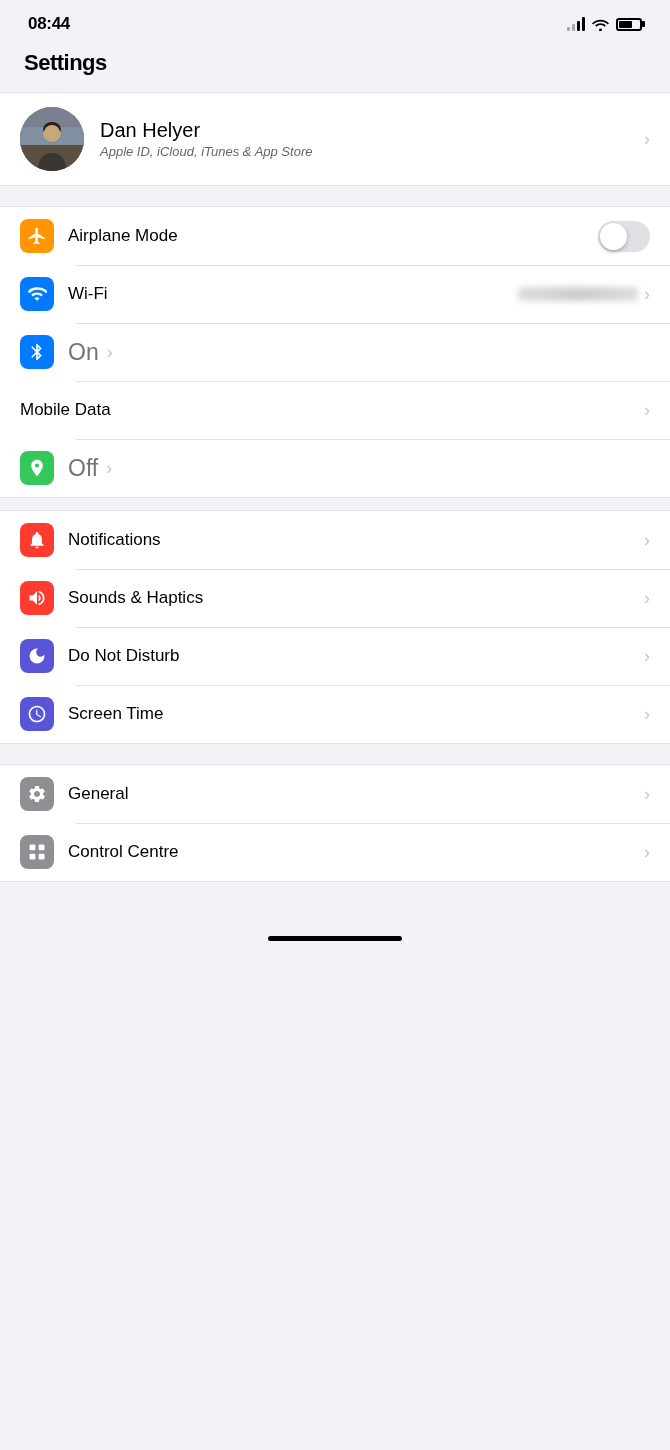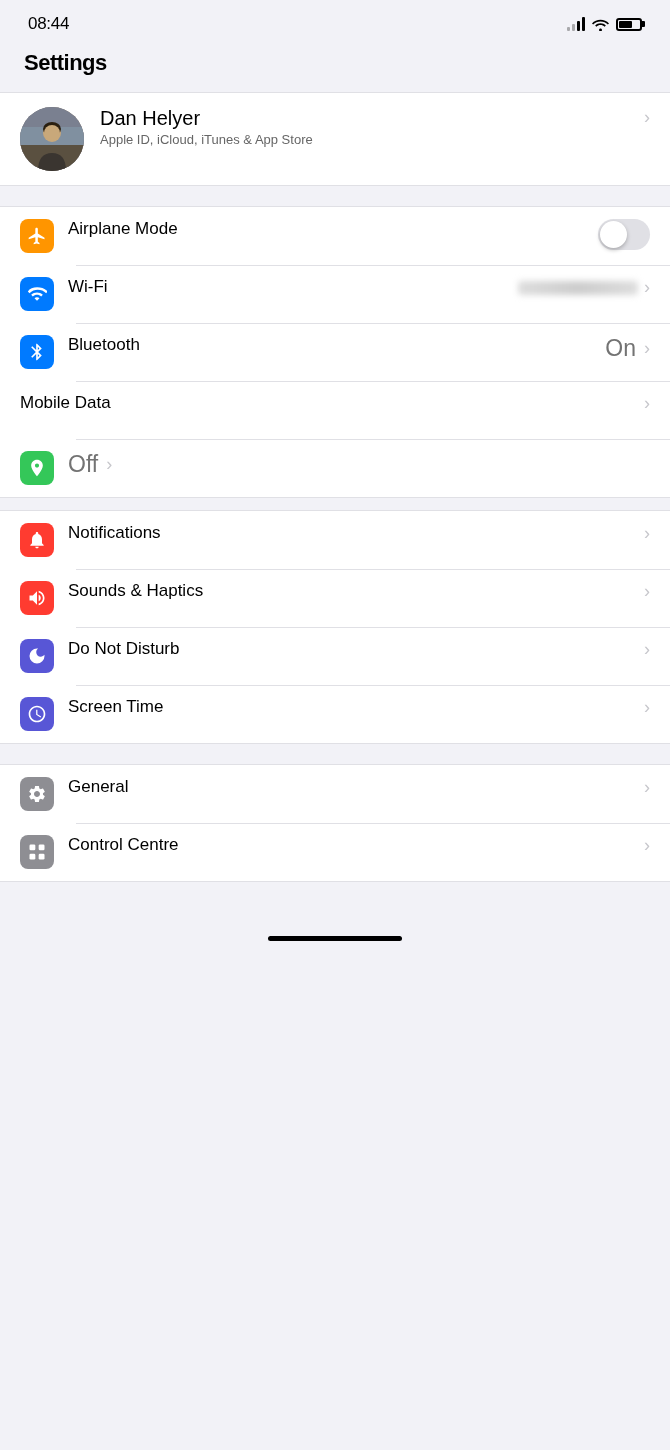--- a/index.html
+++ b/index.html
@@ -17,21 +17,21 @@
     
     .status-bar {
       display: flex;
       justify-content: space-between;
       align-items: center;
       padding: 14px 28px 8px 28px;
       background: #f2f2f7;
     }
     .status-time {
       font-size: 17px;
-      font-weight: 400;
+      font-weight: 700;
       letter-spacing: -0.3px;
     }
     .status-icons {
       display: flex;
       align-items: center;
       gap: 7px;
     }
     .signal-bars {
       display: flex;
       align-items: flex-end;
@@ -111,31 +111,32 @@
     }
     .profile-name {
       font-size: 20px;
       font-weight: 500;
       color: #000;
     }
     .profile-subtitle {
       font-size: 13px;
       color: #666;
       margin-top: 2px;
+      font-style: italic;
     }
     .chevron {
       color: #c7c7cc;
       font-size: 18px;
       font-weight: 300;
     }
 
     
     .settings-row {
       display: flex;
-      align-items: flex-start;
+      align-items: center;
       padding: 12px 20px;
       background: #fff;
       position: relative;
       min-height: 58px;
       cursor: pointer;
     }
     .settings-row + .settings-row::before {
       content: '';
       position: absolute;
       top: 0;
@@ -313,21 +314,20 @@
       <span class="chevron" data-name="wifi-chevron">›</span>
     </div>
   </div>
 
   <div class="settings-row" data-name="bluetooth-row">
     <div class="settings-icon bg-blue" data-name="bluetooth-icon">
       <svg width="20" height="20" viewBox="0 0 24 24" fill="white">
         <path d="M17.71 7.71L12 2h-1v7.59L6.41 5 5 6.41 10.59 12 5 17.59 6.41 19 11 14.41V22h1l5.71-5.71-4.3-4.29 4.3-4.29zM13 5.83l1.88 1.88L13 9.59V5.83zm1.88 10.46L13 18.17v-3.76l1.88 1.88z"></path>
       </svg>
     </div>
-    <span class="row-label" data-name="bluetooth-label">Bluetooth</span>
     <div class="row-right" data-name="bluetooth-value-container">
       <span class="row-value" data-name="bluetooth-value">On</span>
       <span class="chevron" data-name="bluetooth-chevron">›</span>
     </div>
   </div>
 
   <div class="settings-row" data-name="mobile-data-row">
 
     <span class="row-label" data-name="mobile-data-label">Mobile Data</span>
     <div class="row-right">

